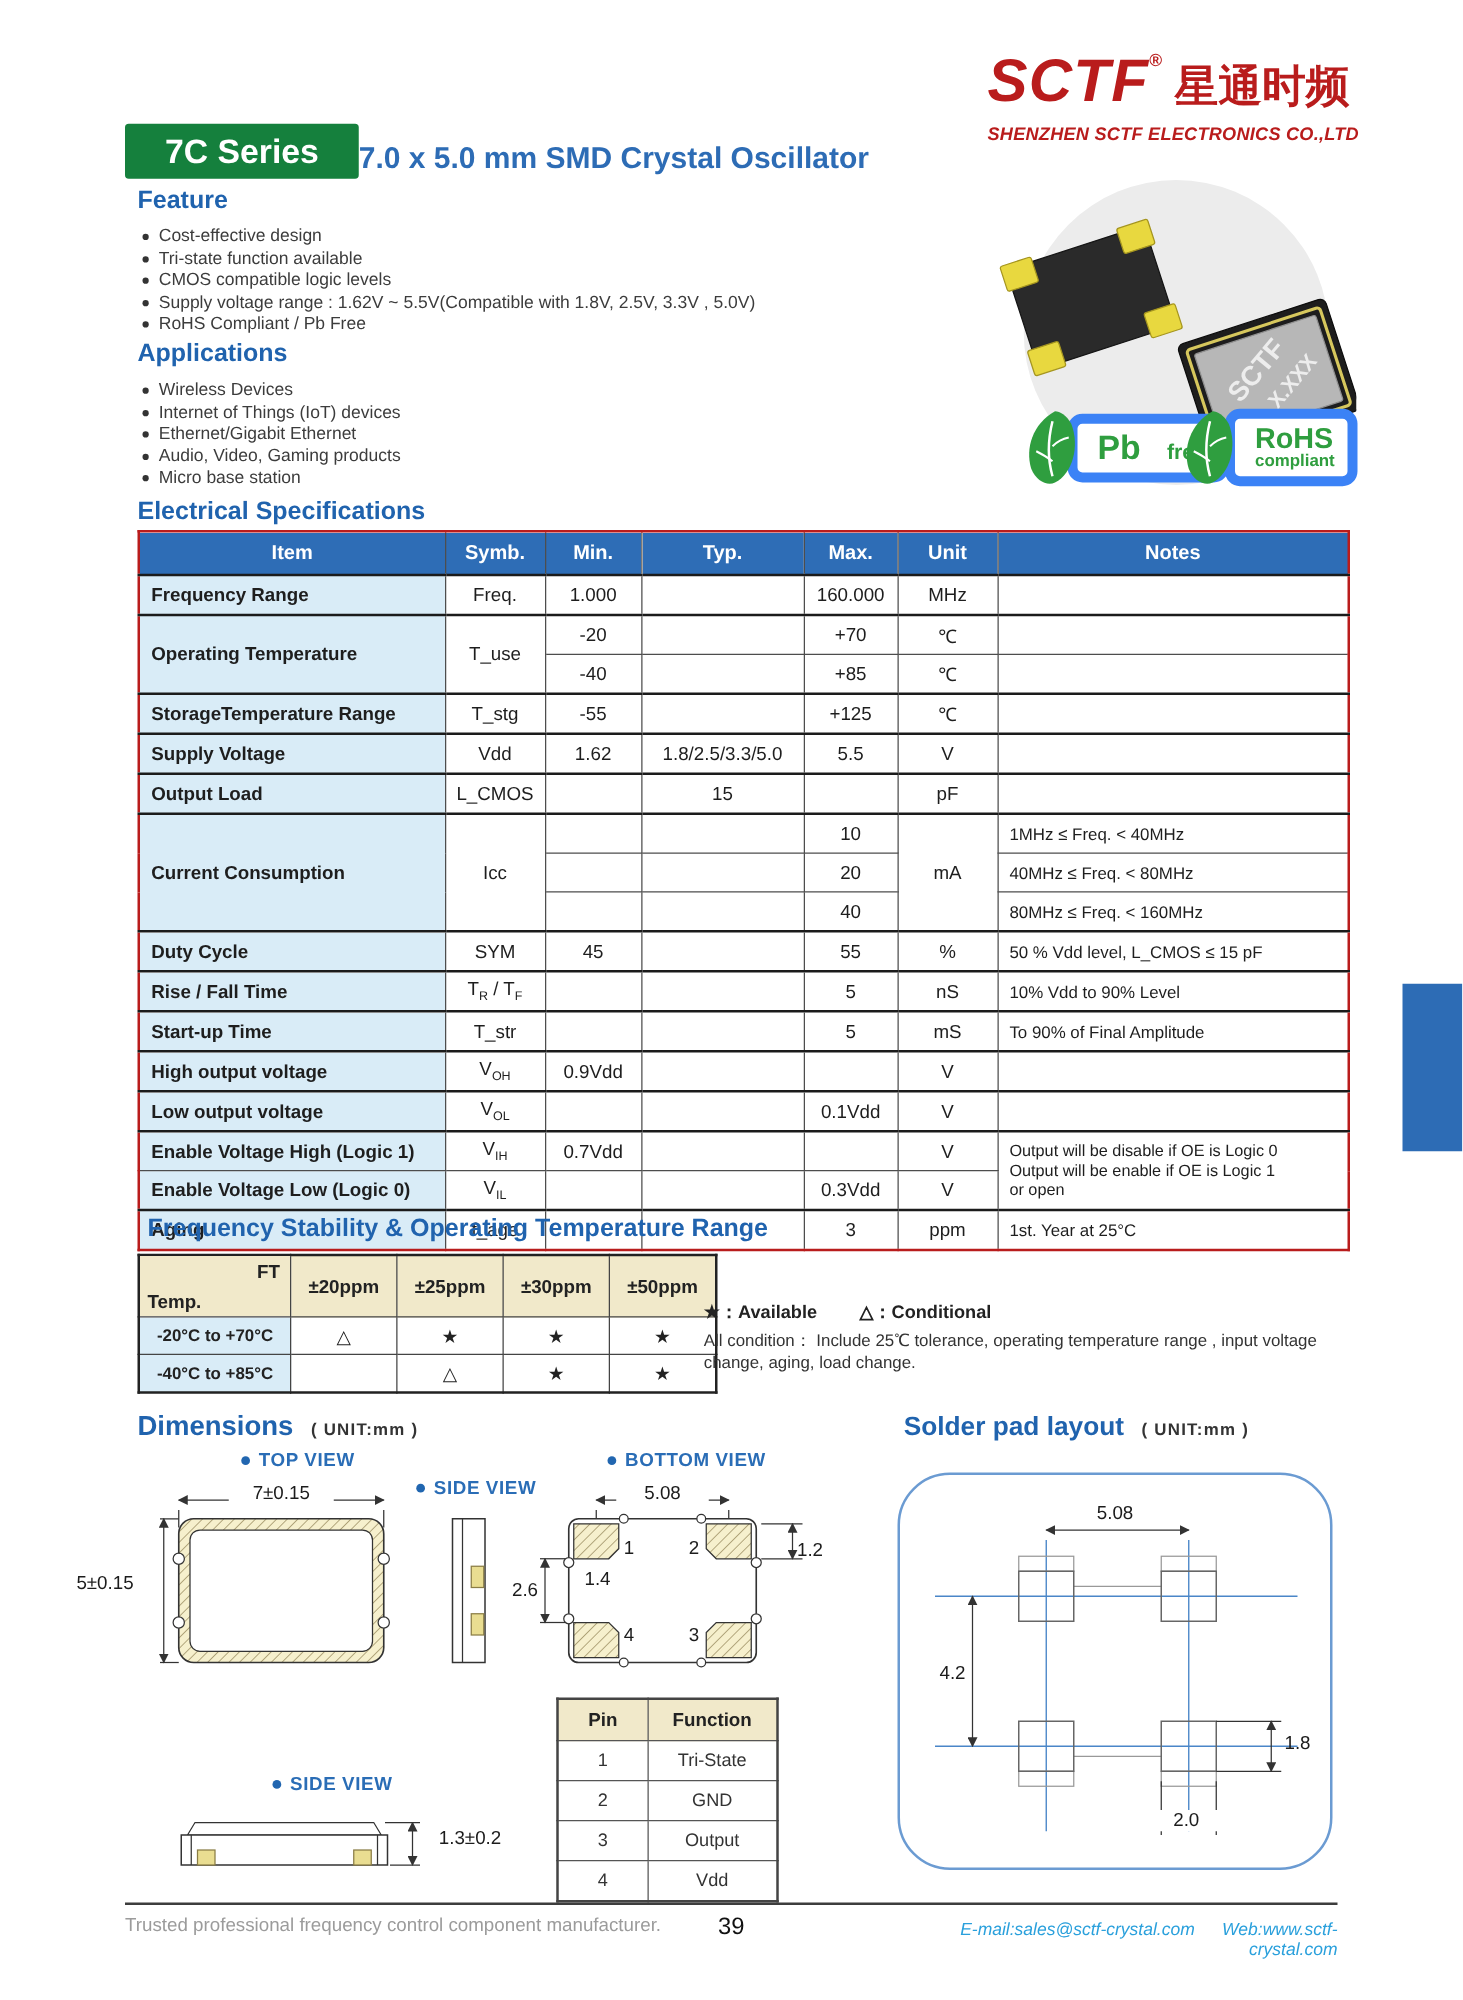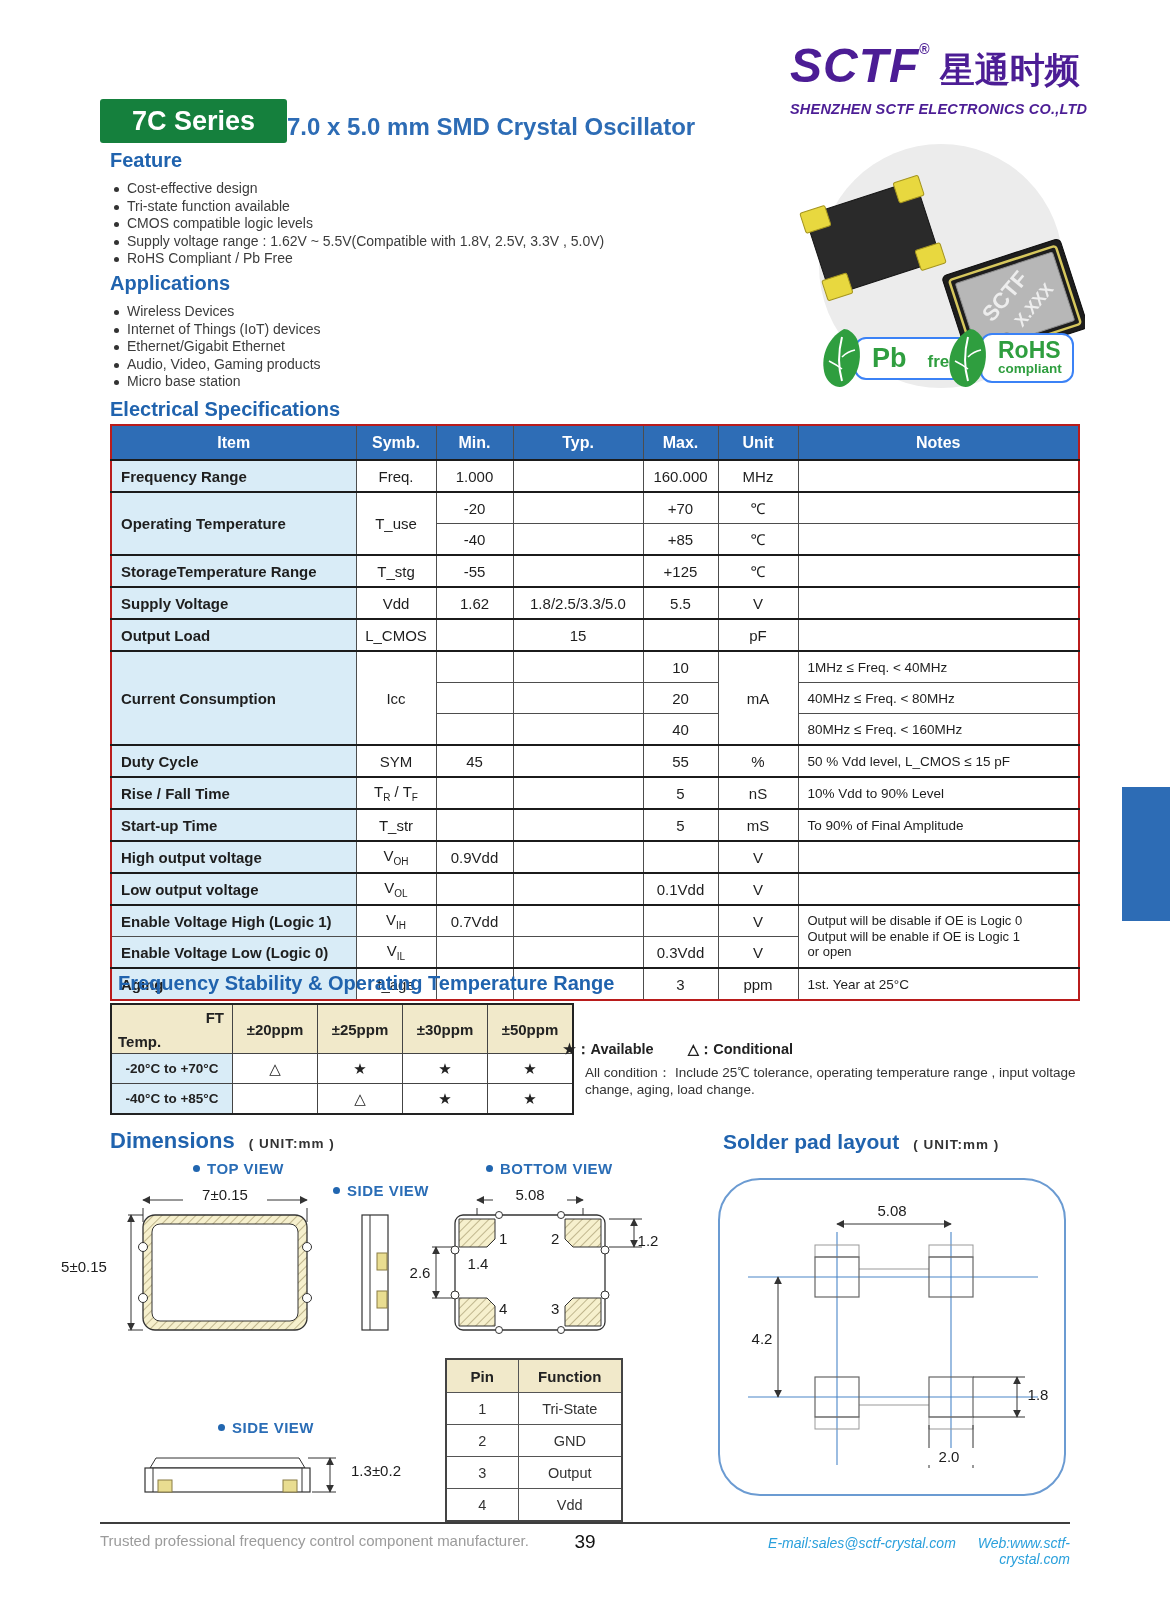--- a/index.html
+++ b/index.html
@@ -1,21 +1,21 @@
 <!DOCTYPE html>
 <html><head>
 <meta charset="utf-8">
 <style>
   html,body{margin:0;padding:0;background:#fff;}
   .page{position:relative;width:1170px;height:1600px;background:#fff;overflow:hidden;
         font-family:"Liberation Sans",sans-serif;color:#222;}
   .abs{position:absolute;}
 
   
-  .logo{position:absolute;left:790px;top:38px;width:340px;color:#4c1d95;}
+  .logo{position:absolute;left:790px;top:38px;width:340px;color:#b91c1c;}
   .logo-sctf{font-size:48px;font-weight:800;font-style:italic;letter-spacing:1px;}
   .logo-reg{font-size:14px;vertical-align:28px;font-weight:bold;}
   .logo-cn{font-size:35px;font-weight:bold;margin-left:10px;}
   .logo-co{font-size:14.5px;font-weight:bold;font-style:italic;margin-top:7px;letter-spacing:.2px;}
 
   .series-box{position:absolute;left:100px;top:99px;width:187px;height:44px;background:#15803d;
               border-radius:3px;color:#fff;font-size:27px;font-weight:bold;text-align:center;line-height:44px;}
   .doc-title{position:absolute;left:287px;top:113px;font-size:24px;font-weight:bold;color:#2d6cb5;}
 
   .h1{position:absolute;font-size:20px;font-weight:bold;color:#2063ae;}
@@ -44,42 +44,42 @@
   table.stab th{background:#f1e9ca;font-size:15px;font-weight:bold;height:46px;width:82px;}
   table.stab td{height:27px;text-align:center;font-size:15px;}
   table.stab td.rl{background:#d9ecf7;font-size:13.5px;font-weight:bold;width:118px;}
   th.diag{width:118px;position:relative;padding:0;
      background-color:#f1e9ca;
      background-image:linear-gradient(to bottom right,transparent calc(50% - 1px),#444 calc(50% - 1px),#444 calc(50% + 1px),transparent calc(50% + 1px));}
   th.diag .ft{position:absolute;top:4px;right:8px;}
   th.diag .temp{position:absolute;bottom:3px;left:6px;}
   .legend{position:absolute;left:563px;top:1040px;font-size:14.5px;color:#222;font-weight:bold;}
   .legend span{margin-right:34px;}
-  .stab-note{position:absolute;left:563px;top:1064px;width:505px;font-size:13.5px;color:#333;line-height:17px;margin-left:22px;}
+  .stab-note{position:absolute;left:563px;top:1064px;width:505px;font-size:13.5px;color:#333;line-height:17px;}
 
   
   table.pint{position:absolute;left:445px;top:1358px;border-collapse:collapse;table-layout:fixed;
              border:2px solid #444;background:#fff;}
   table.pint th,table.pint td{border:1px solid #555;text-align:center;}
   table.pint th{background:#f1e9ca;font-size:15px;font-weight:bold;height:30px;color:#222;}
   table.pint td{font-size:14.5px;height:29px;color:#333;}
 
   
   .vlabel{position:absolute;display:flex;align-items:center;font-size:15px;font-weight:bold;color:#2a6db6;letter-spacing:.5px;}
   .vlabel .dot{width:7px;height:7px;border-radius:50%;background:#2166b0;margin-right:7px;}
   .dimtx{position:absolute;font-size:15px;color:#1c1c1c;text-align:center;}
   .dimtx.onln{background:#fff;}
   .pinno{position:absolute;font-size:15px;color:#1c1c1c;}
 
   .solder-box{position:absolute;left:718px;top:1178px;width:348px;height:318px;border:2.5px solid #6b9bd2;border-radius:42px;box-sizing:border-box;}
 
   
   .badge{position:absolute;display:flex;align-items:center;}
   .badge .leaf{margin-right:-10px;position:relative;z-index:2;}
-  .bbox{border:2px solid #3b82f6;border-radius:12px;background:#fff;display:flex;align-items:baseline;padding:6px 10px 6px 16px;}
+  .bbox{border:8px solid #3b82f6;border-radius:12px;background:#fff;display:flex;align-items:baseline;padding:6px 10px 6px 16px;}
   .bbox .big{font-size:27px;font-weight:800;color:#2f9e3f;line-height:1;}
   .bbox .small{font-size:17px;font-weight:bold;color:#2f9e3f;margin-left:21px;}
   .bbox.col{flex-direction:column;align-items:flex-start;padding:4px 10px 4px 16px;}
   .bbox.col .big{font-size:23px;}
   .bbox.col .small{font-size:13.5px;margin-left:0;line-height:1.1;}
 
   .right-tab{position:absolute;left:1122px;top:787px;width:48px;height:134px;background:#2d6cb5;}
 
   .f-line{position:absolute;left:100px;top:1522px;width:970px;height:2px;background:#3d3d3d;}
   .f-tag{position:absolute;left:100px;top:1532px;font-size:15px;color:#9b9b9b;}

